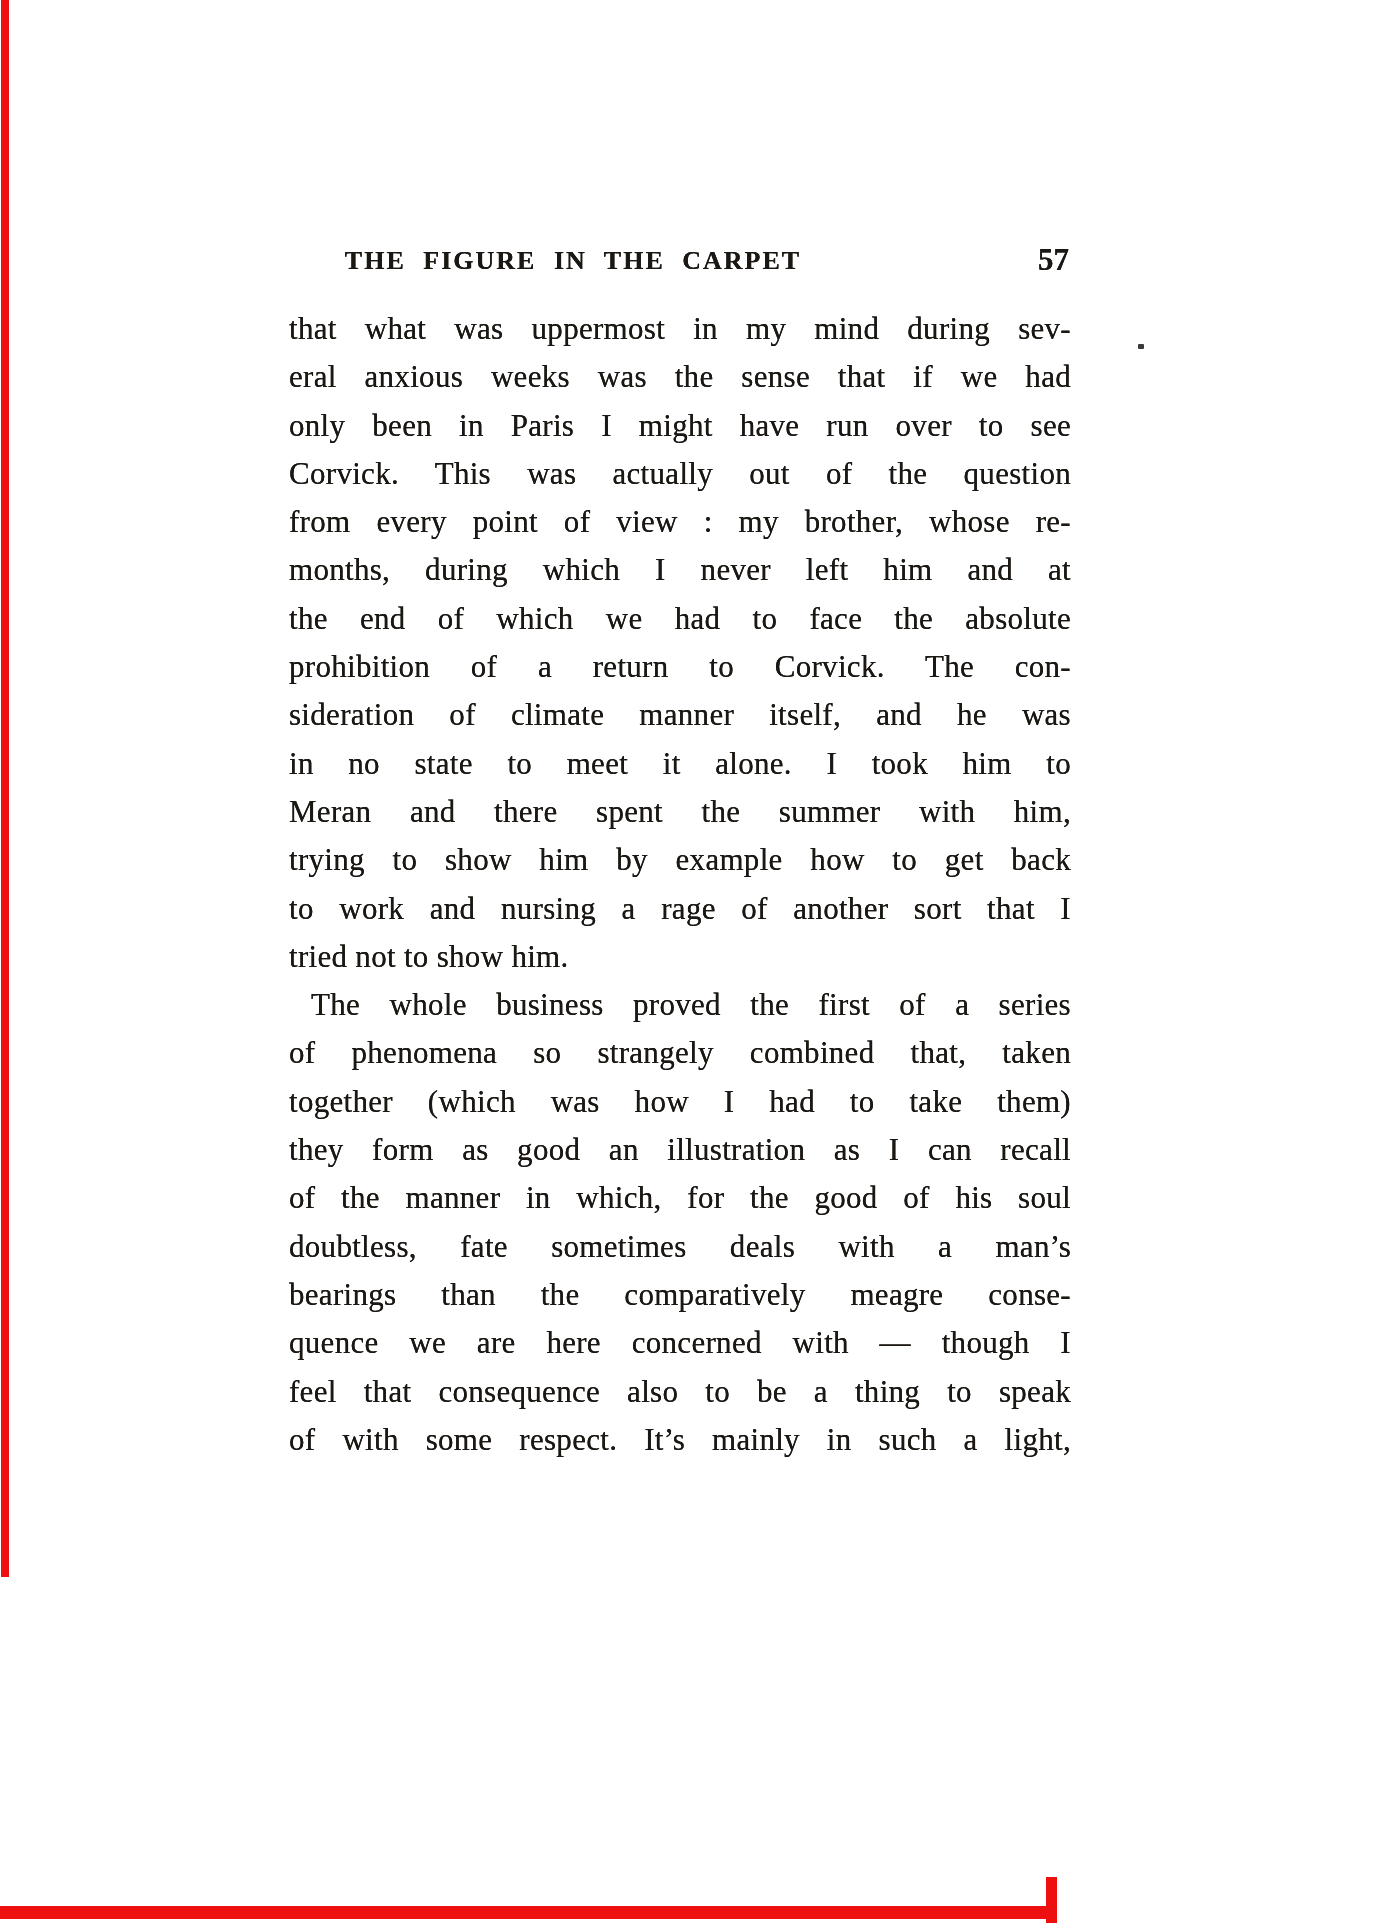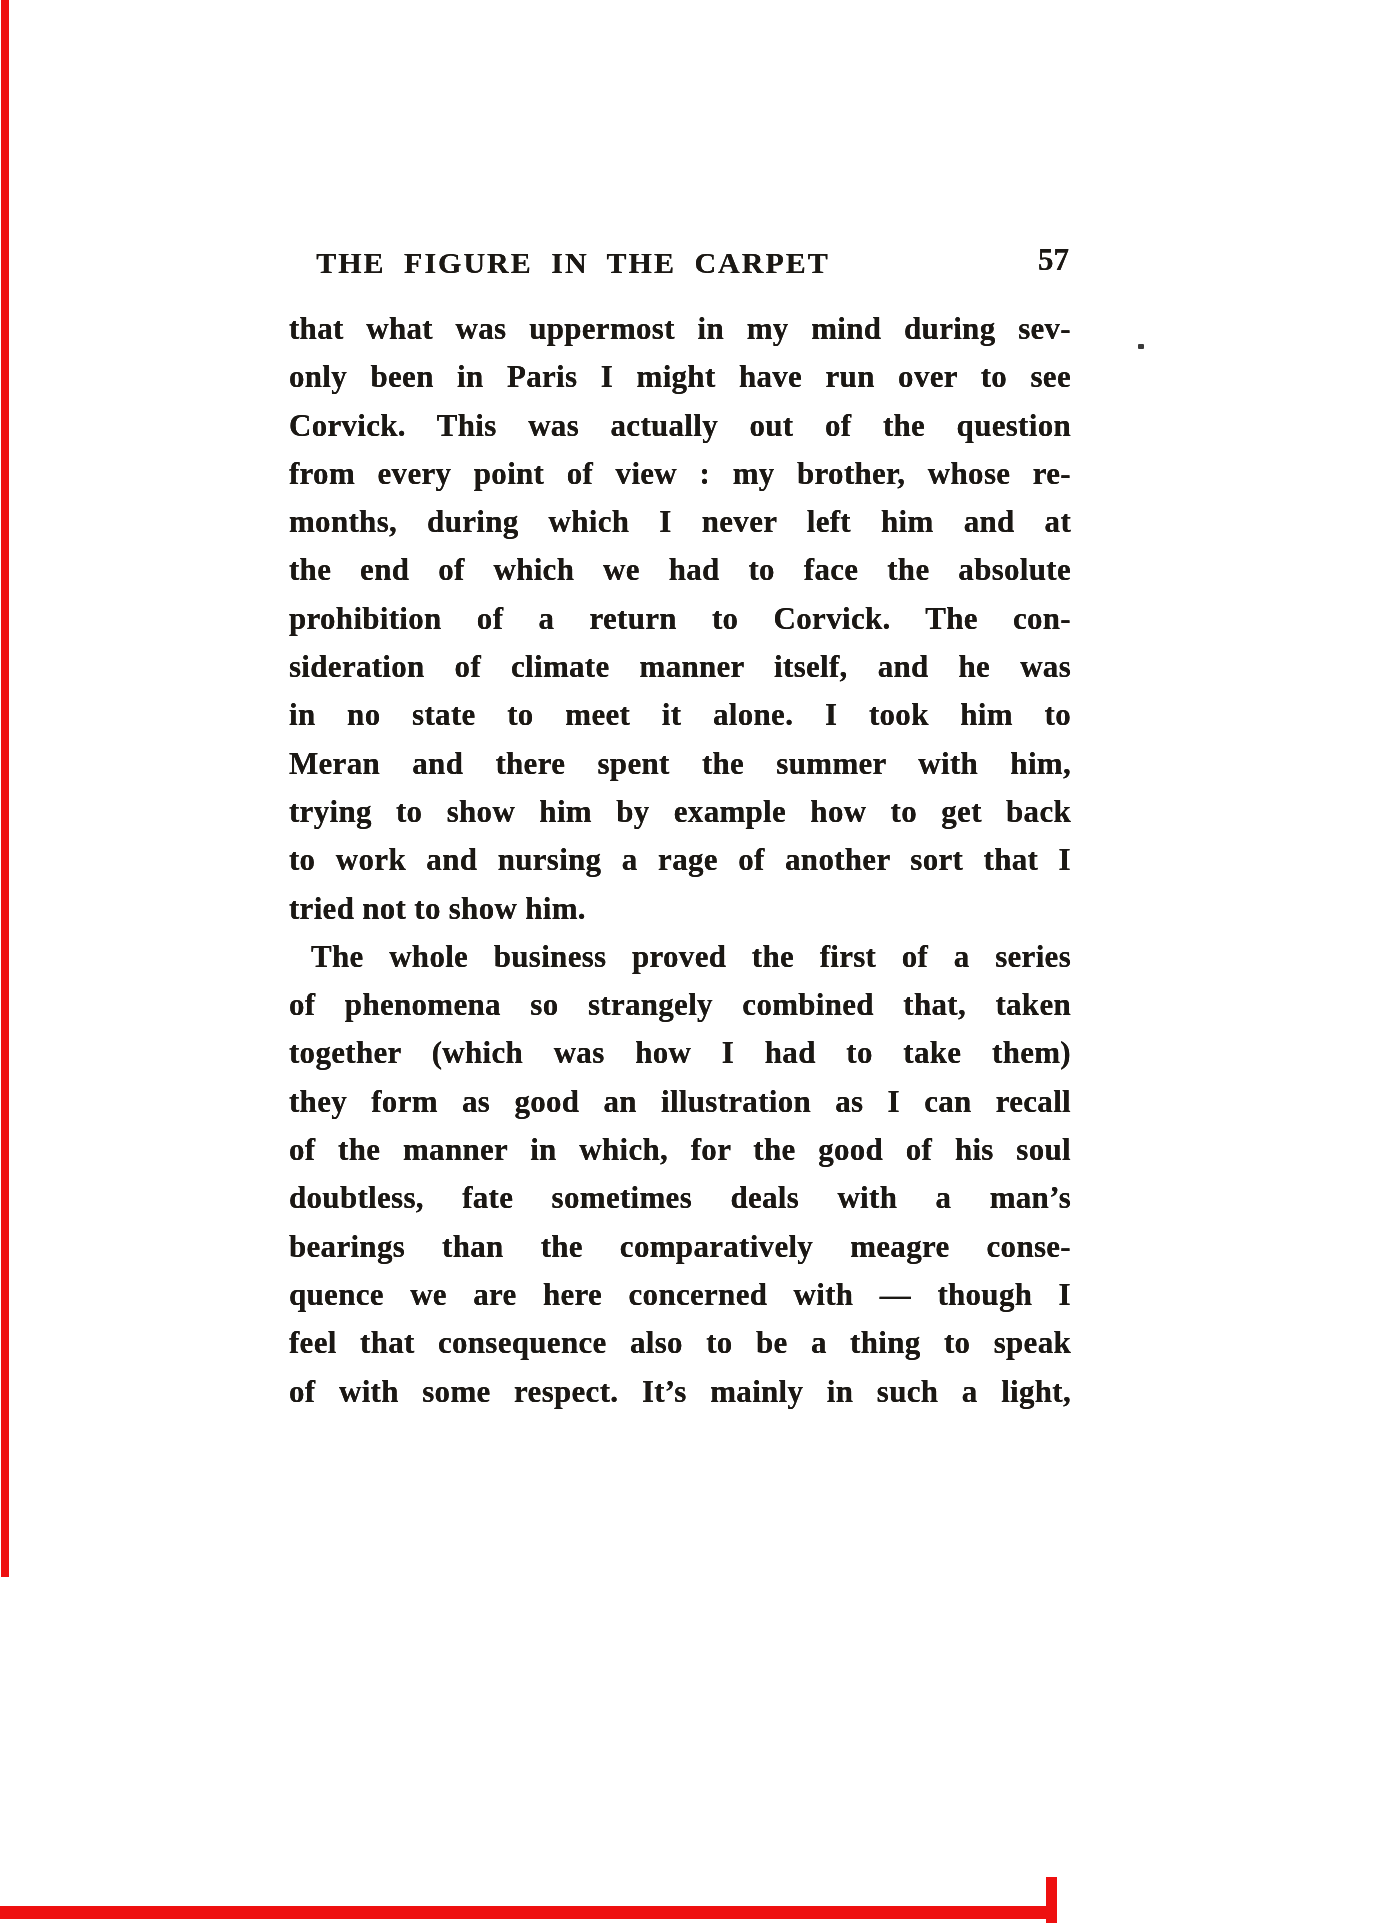--- a/index.html
+++ b/index.html
@@ -44,21 +44,21 @@
     width: 100%;
     height: 40px;
     color: var(--ink, #1b1814);
   }
   .head-title {
     position: absolute;
     left: 573px;
     top: 0;
     transform: translateX(-50%);
     white-space: nowrap;
-    font-size: 30px;
+    font-size: 26px;
     font-weight: bold;
     letter-spacing: 2px;
     word-spacing: 9px;
     text-shadow: 0 0 0.5px currentColor;
     text-align: center;
   }
   .page-num {
     position: absolute;
     left: 1038px;
     top: -4px;
@@ -76,21 +76,20 @@
     color: var(--ink, #1b1814);
     letter-spacing: 0.3px;
     text-shadow: 0 0 0.6px currentColor; 
   }
   .line {
     height: 48.3px;
     line-height: 48.3px;
     text-align: justify;
     text-align-last: justify;
     white-space: normal;
-    font-weight: bold;
   }
   .line.no-just {
     text-align: center;
     text-align-last: left;
   }
   .line.indent {
     text-indent: 22px;
   }
 </style>
 </head>
@@ -103,20 +102,21 @@
   <div class="scan-mark hook"></div>
   <div class="speck"></div>
 
   <div class="running-head">
     <span class="head-title">THE FIGURE IN THE CARPET</span>
     <span class="page-num">57</span>
   </div>
 
   <div class="body-text" id="body-text">
       <div class="line">that what was uppermost in my mind during sev-</div>
+      <div class="line">eral anxious weeks was the sense that if we had</div>
       <div class="line">only been in Paris I might have run over to see</div>
       <div class="line">Corvick.  This was actually out of the question</div>
       <div class="line">from every point of view : my brother, whose re-</div>
       <div class="line">months, during which I never left him and at</div>
       <div class="line">the end of which we had to face the absolute</div>
       <div class="line">prohibition of a return to Corvick.  The con-</div>
       <div class="line">sideration of climate manner itself, and he was</div>
       <div class="line">in no state to meet it alone.  I took him to</div>
       <div class="line">Meran and there spent the summer with him,</div>
       <div class="line">trying to show him by example how to get back</div>

